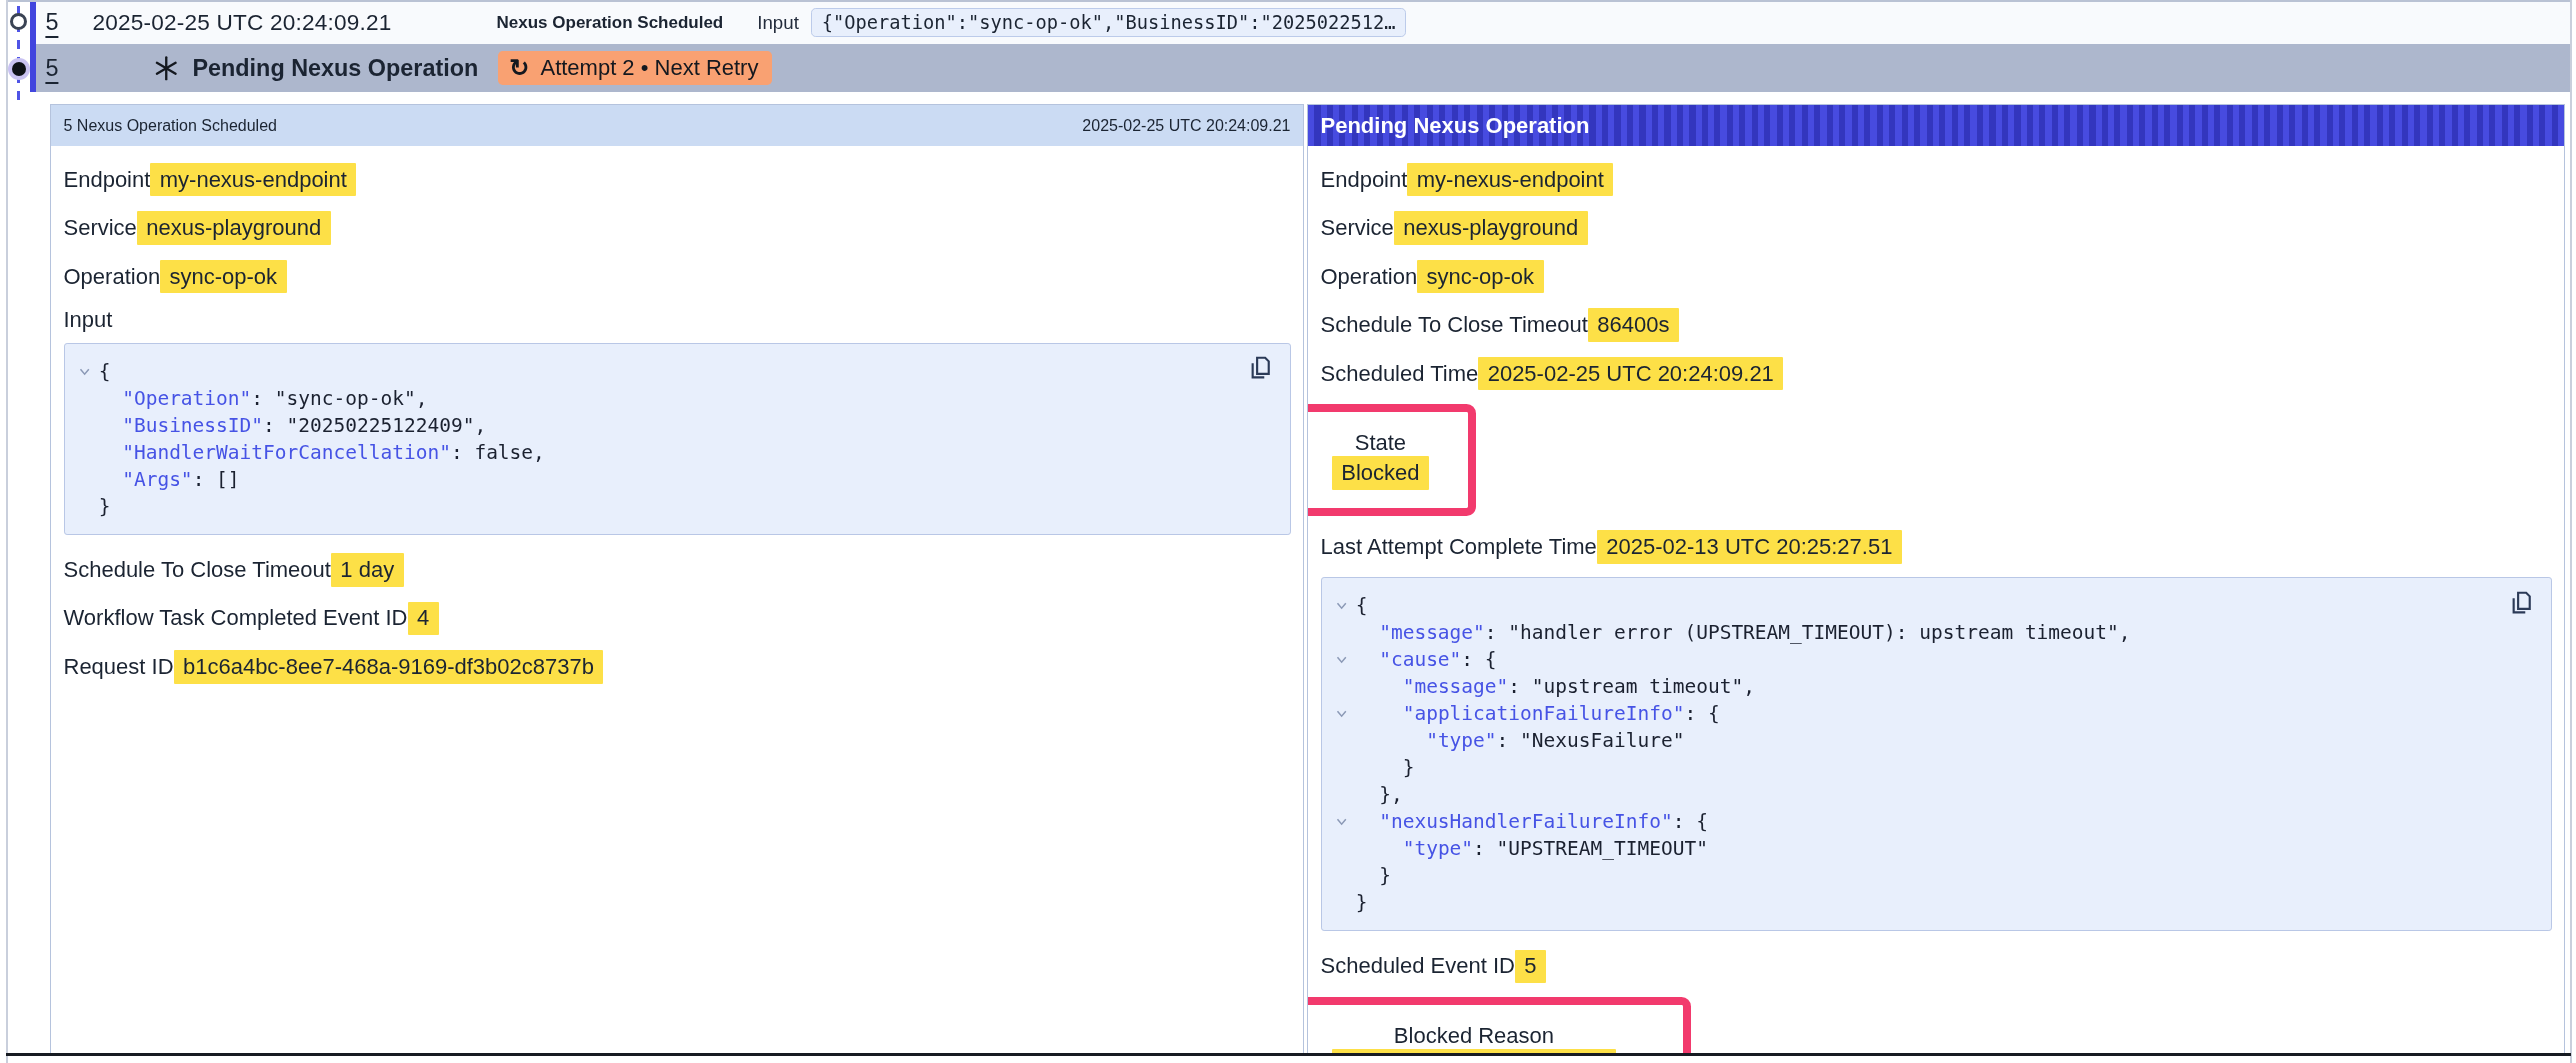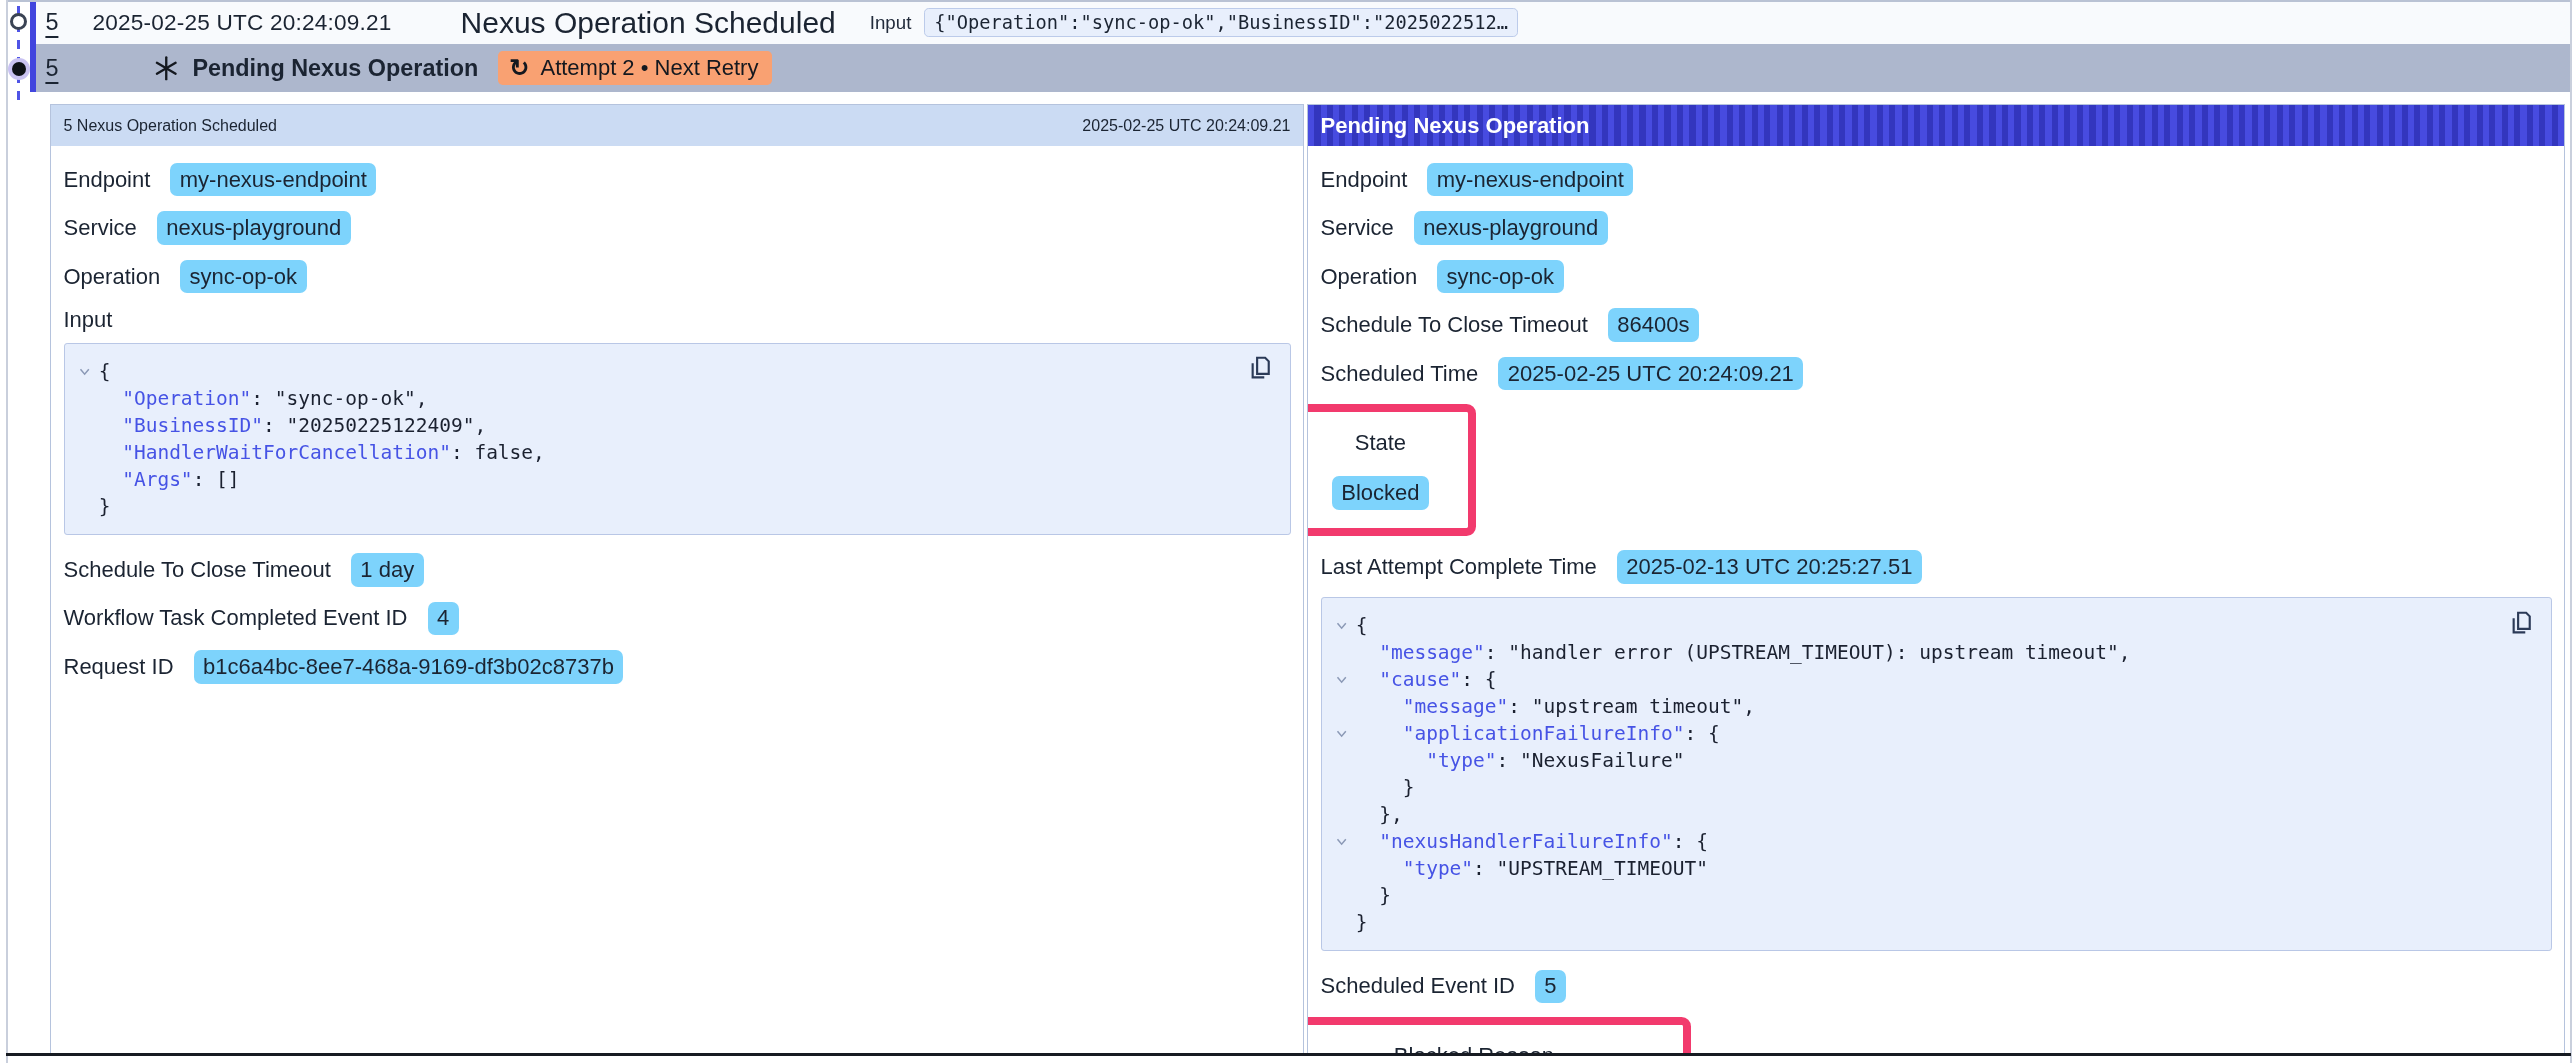--- a/index.html
+++ b/index.html
@@ -18,39 +18,39 @@
   .row2{position:absolute;left:36px;top:44px;width:2534px;height:48px;background:#adb7cd;display:flex;align-items:center;}
   .sel-bar{position:absolute;left:30px;top:1.6px;width:6.2px;height:90px;background:#4145de;}
   .tl-dash{position:absolute;left:17px;top:6.2px;width:3.1px;height:95px;
            background:repeating-linear-gradient(180deg,#4f54e6 0 9.4px,rgba(0,0,0,0) 9.4px 17px);}
   .tl-open{position:absolute;left:10px;top:13.3px;width:17px;height:17px;border:3.1px solid #3a4354;border-radius:50%;background:#fff;}
   .tl-ring{position:absolute;left:7.8px;top:58px;width:22px;height:22px;border-radius:50%;background:#c9c2f2;}
   .tl-dot{position:absolute;left:11.7px;top:62px;width:14px;height:14px;border-radius:50%;background:#0e1118;}
 
   .evt-id{font-size:23.4px;color:#1b2432;text-decoration:underline;text-underline-offset:5.5px;text-decoration-thickness:1.6px;margin-left:9.4px;cursor:pointer;}
   .row1 .ts{font-size:22.6px;margin-left:34px;letter-spacing:0.2px;}
-  .row1 .ttl{font-size:30px;font-weight:normal;margin-left:69px;}
+  .row1 .ttl{font-size:17px;font-weight:bold;margin-left:105px;}
   .row1 .inlbl{font-size:18.7px;margin-left:34px;color:#232c3c;}
   .row1 .inpill{margin-left:12.5px;font-family:"DejaVu Sans Mono",monospace;font-size:18.7px;background:#e8effc;border:1.6px solid #bccbea;border-radius:4.7px;padding:3.1px 9.4px;color:#1b2432;white-space:nowrap;}
   .row2 .ast{margin-left:95px;width:26.5px;height:26.5px;}
   .row2 .ttl{font-size:23.4px;font-weight:bold;margin-left:12.5px;}
   .badge{margin-left:20px;display:flex;align-items:center;gap:11px;background:#f9a172;border-radius:4.7px;padding:3.9px 14px 4.7px 11px;font-size:22px;color:#14181f;white-space:nowrap;}
   .badge .ric{font-size:24px;font-weight:bold;line-height:1;}
 
   
   .panel{position:absolute;top:104px;height:950px;background:#fff;border:1.6px solid #b5c3dd;overflow:hidden;}
   #left-panel{left:50px;width:1254px;}
   #right-panel{left:1307px;width:1258px;}
   .phead{height:41px;display:flex;align-items:center;justify-content:space-between;padding:0 12.5px;font-size:16px;background:#cbdbf3;color:#1b2432;}
   .phead-striped{height:41px;display:flex;align-items:center;padding:0 12.5px;font-size:22px;font-weight:bold;color:#ffffff;
     background:repeating-linear-gradient(90deg,#474be0 0 6.2px,#3336be 6.2px 12.5px);}
   .pbody{padding:3.1px 12.5px 0 12.5px;}
-  .frow{display:flex;align-items:center;gap:20px;margin:12.5px 0;min-height:36px;font-size:22px;}
+  .frow{display:flex;align-items:center;gap:0;margin:12.5px 0;min-height:36px;font-size:22px;}
   .frow.tight{margin:11px 0 4.7px 0;min-height:26.5px;}
-  .pill{background:#7dd3fc;border-radius:7px;padding:3.9px 9.4px;white-space:nowrap;}
+  .pill{background:#fde047;border-radius:1px;padding:3.9px 9.4px;white-space:nowrap;}
   .linkval{text-decoration:underline;text-underline-offset:5.5px;text-decoration-thickness:1.6px;cursor:pointer;}
 
   
   .codeblk{position:relative;background:#e8effc;border:1.6px solid #b9c7e6;border-radius:3.1px;
     padding:14px 50px 14px 6.2px;font-family:"DejaVu Sans Mono",monospace;font-size:19.5px;line-height:27px;color:#1b2130;margin:9.4px 0 17px 0;}
   .cl{display:flex;}
   .gut{flex:0 0 28px;display:flex;justify-content:center;align-items:center;}
   .ct{white-space:pre;}
   .jk{color:#4653e5;}
   .copy-btn{position:absolute;top:12.5px;right:17px;width:23.4px;height:25px;cursor:pointer;}

